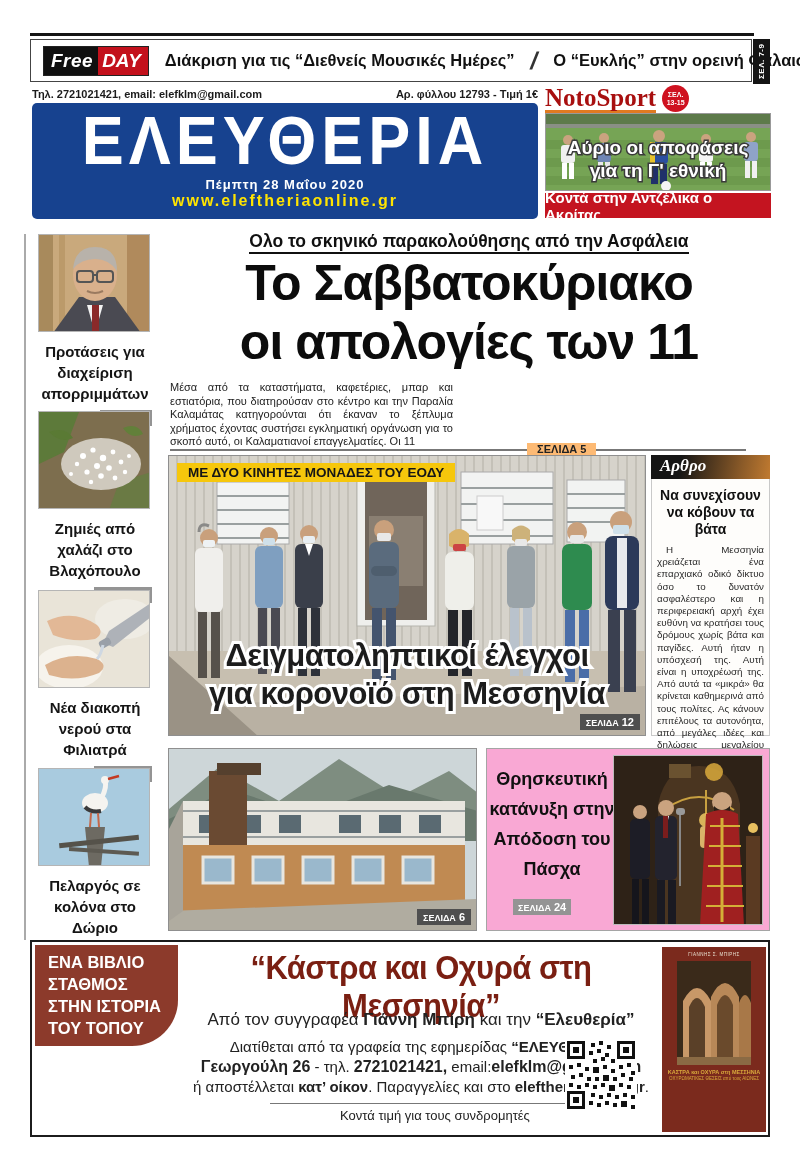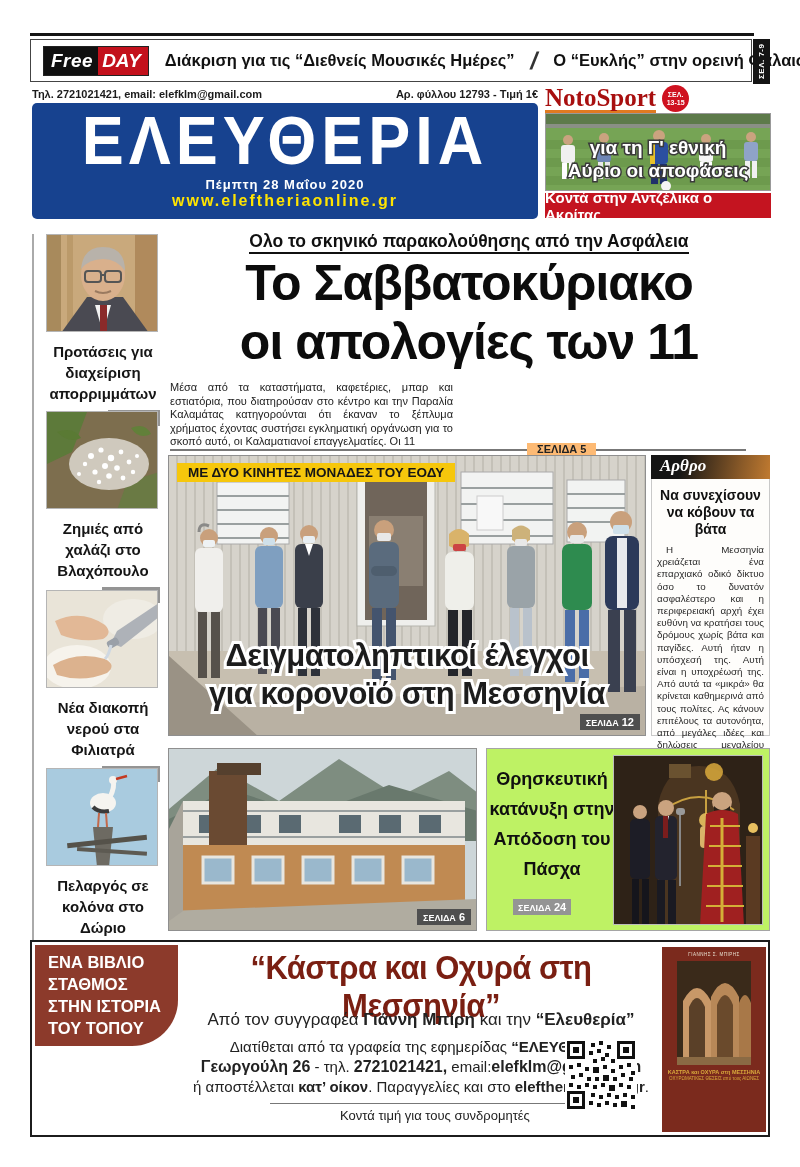--- a/index.html
+++ b/index.html
@@ -48,21 +48,21 @@
   .kicker span { font-weight:bold; font-size:17.5px; color:#101010; border-bottom:2px solid #101010; padding-bottom:1px; }
   .headline { position:absolute; left:168px; top:254px; width:602px; text-align:center; font-weight:bold;
               font-size:50px; line-height:59px; color:#0c0c0c; letter-spacing:-1px; }
   .lead-body { position:absolute; left:170px; top:381px; width:576px; display:flex; gap:10px; }
   .lead-col { width:283px; font-size:11px; line-height:13.6px; text-align:justify; color:#222; }
   .page5-rule { position:absolute; left:170px; top:449px; width:576px; border-top:2px solid #777; }
   .page5-label { position:absolute; left:62%; top:-8px; background:#fdba74; padding:0 10px; font-weight:bold;
                  font-size:11px; color:#222; }
 
   
-  .sidebar { position:absolute; left:32px; top:234px; width:130px; height:706px; }
+  .sidebar { position:absolute; left:24px; top:234px; width:130px; height:706px; }
   .sidebar-rule { position:absolute; left:0; top:0; width:2px; height:100%; background:#aaa; }
   .sb-item { position:absolute; left:14px; width:114px; }
   .sb-photo { width:112px; height:98px; border:1px solid #b5b5b5; overflow:hidden; background:#ddd; }
   .sb-photo svg { display:block; }
   .sb-caption { margin-top:9px; text-align:center; font-weight:bold; font-size:15px; line-height:21px; color:#151515; }
   .sb-ref { display:flex; align-items:center; margin-top:6px; }
   .sb-ref .line { flex:1; height:1px; background:#999; }
   .page-badge { background:#949494; color:#fff; font-size:9px; font-weight:bold; padding:2px 5px;
                 display:inline-flex; align-items:baseline; gap:3px; }
   .page-badge b { font-size:11px; }
@@ -89,21 +89,21 @@
   .opinion-ref { margin:5px 4px 0; border-top:1px solid #888; text-align:center; font-weight:bold; font-style:italic;
                  font-size:11.5px; padding-top:3px; color:#111; }
 
   
   .school-photo { position:absolute; left:168px; top:748px; width:309px; height:183px; border:1px solid #8f8f8f; overflow:hidden; }
   .school-photo svg { display:block; }
   .sc-overlay { position:absolute; left:0; bottom:18px; width:100%; text-align:center; font-weight:bold; font-size:23px;
                 line-height:29px; color:#1c1c1c; -webkit-text-stroke:5px #fff; paint-order:stroke fill; }
 
   
-  .easter-box { position:absolute; left:486px; top:748px; width:284px; height:183px; border:1px solid #a5a5a5; background:#bef264; }
+  .easter-box { position:absolute; left:486px; top:748px; width:284px; height:183px; border:1px solid #a5a5a5; background:#f9a8d4; }
   .easter-title { position:absolute; left:0; top:15px; width:130px; text-align:center; font-weight:bold; font-size:18px;
                   line-height:30px; color:#101010; }
   .easter-ref { position:absolute; left:26px; bottom:15px; }
   .easter-photo { position:absolute; right:6px; top:6px; width:150px; height:170px; border:1px solid #bbb; overflow:hidden; }
   .easter-photo svg { display:block; }
 
   
   .book-ad { position:absolute; left:30px; top:940px; width:740px; height:197px; border:2px solid #1c1c1c; background:#fff; }
   .ad-side { position:absolute; left:3px; top:3px; width:143px; height:101px; background:#8c3a2b;
              border-radius:0 0 46px 0; color:#fff; font-weight:bold; font-size:16.5px; line-height:22px;
@@ -197,22 +197,22 @@
             <rect x="161" y="48" width="5" height="16" fill="#fff"></rect>
           </g>
         <g>
             <circle cx="205" cy="23" r="5" fill="#caa37f"></circle>
             <rect x="198" y="28" width="14" height="19" rx="3" fill="#8fa3c8"></rect>
             <rect x="199" y="47" width="5" height="17" fill="#f0f0f0"></rect>
             <rect x="206" y="47" width="5" height="17" fill="#f0f0f0"></rect>
           </g>
       </svg>
       <div class="ns-overlay">
+        <div>Αύριο οι αποφάσεις</div>
         <div>για τη Γ' εθνική</div>
-        <div>Αύριο οι αποφάσεις</div>
       </div>
     </div>
     <div class="ns-strip">Κοντά στην Αντζέλικα ο Ακρίτας</div>
   </div>
 
   <div class="kicker">
     <span>Ολο το σκηνικό παρακολούθησης από την Ασφάλεια</span>
   </div>
   <div class="headline">
     <div>Το Σαββατοκύριακο</div>

